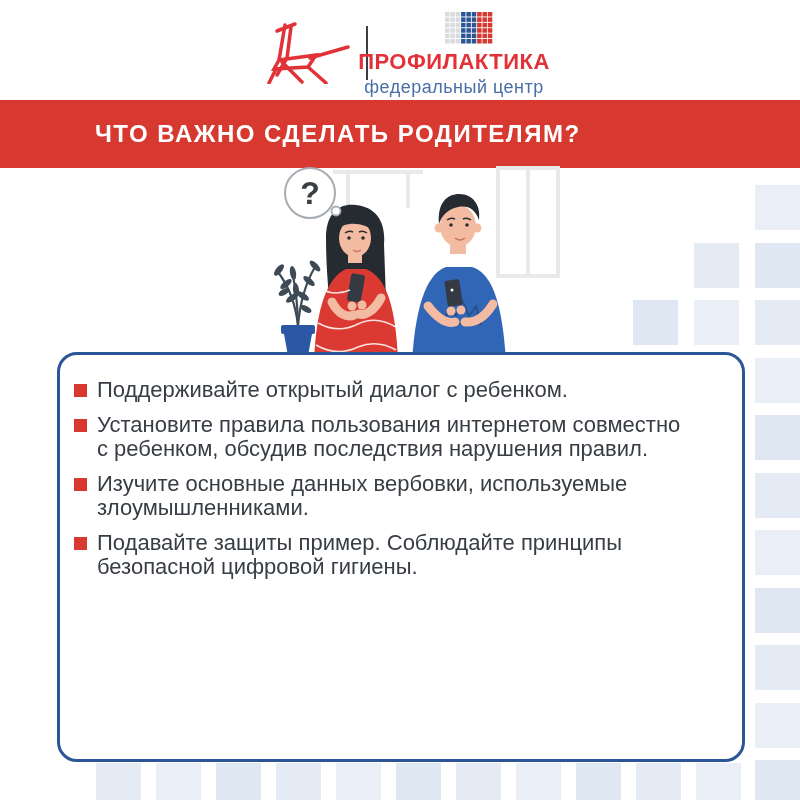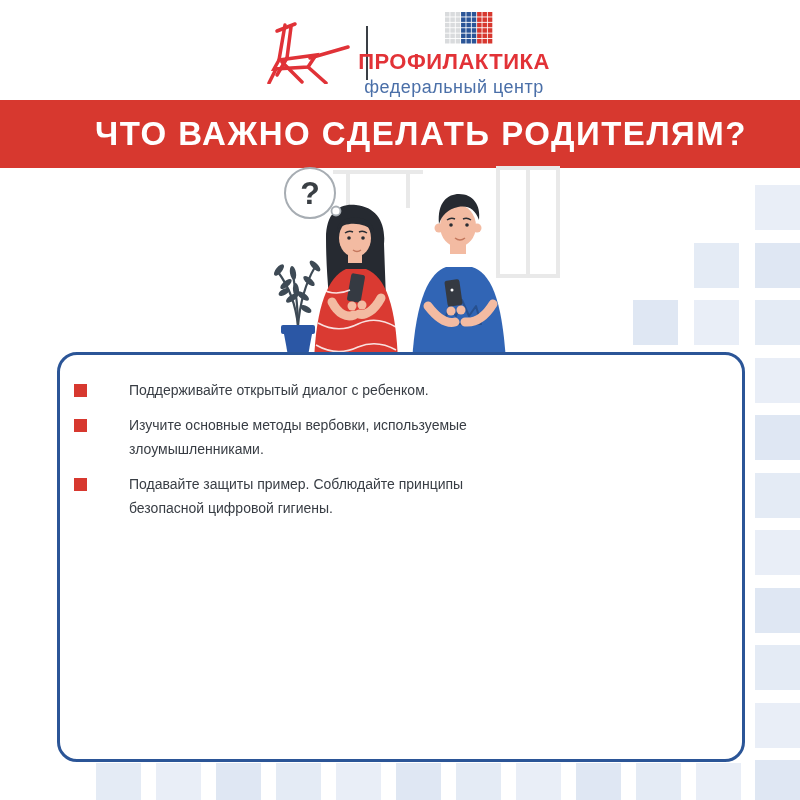--- a/index.html
+++ b/index.html
@@ -17,38 +17,38 @@
   .brand{position:absolute;left:378px;top:12px;width:152px;display:flex;flex-direction:column;align-items:center;}
   .brand .grid-icon{margin-left:30px;}
   .brand-title{margin-top:4px;font-size:22px;font-weight:bold;letter-spacing:.5px;color:var(--logo-red,#e23237);white-space:nowrap;}
   .brand-sub{margin-top:2px;font-size:18px;letter-spacing:.5px;color:var(--logo-blue,#4a6fa8);white-space:nowrap;}
   
   .banner{
     position:absolute;left:0;top:100px;width:800px;height:68px;z-index:2;
     background:var(--banner-red,#d7382f);display:flex;align-items:center;
   }
   .banner-title{
-    padding-left:95px;color:#ffffff;font-size:33px;font-weight:bold;letter-spacing:1.5px;white-space:nowrap;
+    padding-left:95px;color:#ffffff;font-size:24px;font-weight:bold;letter-spacing:1.5px;white-space:nowrap;
   }
   
   .illus{position:absolute;left:248px;top:166px;width:322px;height:196px;z-index:2;}
   
   .card{
     position:absolute;left:57px;top:352px;width:688px;height:410px;z-index:3;box-sizing:border-box;
     background:#ffffff;border:3px solid var(--card-border-blue,#2b5597);border-radius:20px;
     padding:23px 24px 12px 14px;
   }
   .card ul{list-style:none;margin:0;padding:0;}
   .card li{display:flex;align-items:flex-start;margin-bottom:10px;}
   .bullet{
     flex:0 0 auto;width:13px;height:13px;margin:6px 10px 0 0;
     background:var(--bullet-red,#d7382f);
   }
   .item-text{
-    font-size:14px;line-height:24.5px;color:var(--text-dark,#383d44);white-space:pre-line;margin-left:32px;
+    font-size:22px;line-height:24.5px;color:var(--text-dark,#383d44);white-space:pre-line;
   }
 </style>
 </head>
 <body>
 
 <div class="canvas">
 
   <div class="decor">
       <div class="sq" style="left: 755px; top: 185px; width: 45px; height: 45px; background: rgb(233, 238, 247);"></div>
       <div class="sq" style="left: 755px; top: 243px; width: 45px; height: 45px; background: rgb(223, 231, 243);"></div>
@@ -241,21 +241,26 @@
   </svg>
 
   <div class="card">
     <ul>
         <li>
           <span class="bullet"></span>
           <span class="item-text">Поддерживайте открытый диалог с ребенком.</span>
         </li>
         <li>
           <span class="bullet"></span>
-          <span class="item-text">Изучите основные методы вербовки, используемые
+          <span class="item-text">Установите правила пользования интернетом совместно
+с ребенком, обсудив последствия нарушения правил.</span>
+        </li>
+        <li>
+          <span class="bullet"></span>
+          <span class="item-text">Изучите основные данных вербовки, используемые
 злоумышленниками.</span>
         </li>
         <li>
           <span class="bullet"></span>
           <span class="item-text">Подавайте защиты пример. Соблюдайте принципы
 безопасной цифровой гигиены.</span>
         </li>
       </ul>
   </div>
 

